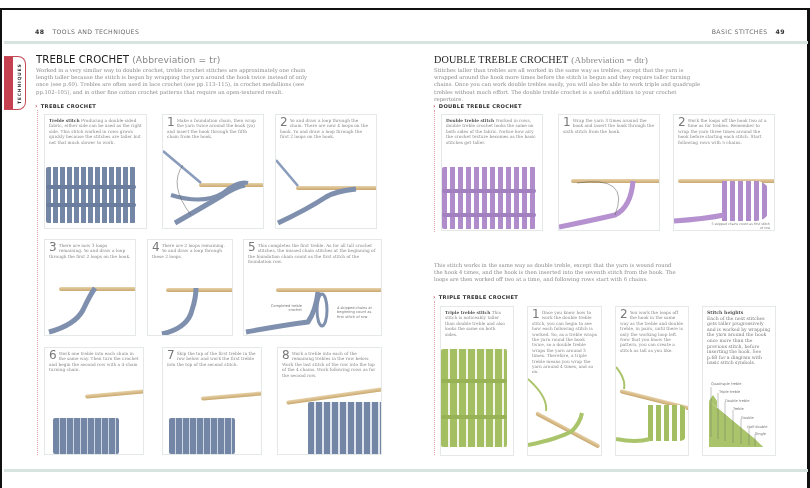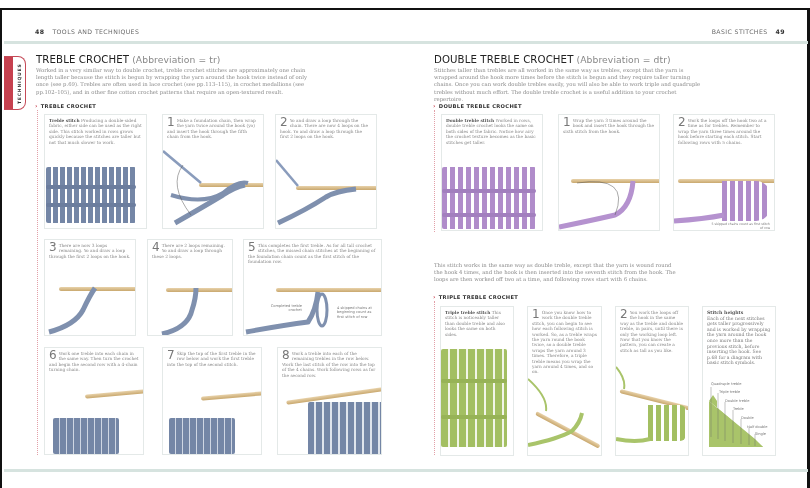--- a/index.html
+++ b/index.html
@@ -123,21 +123,21 @@
     <div class="hook" style="left:38px; top:46px; width:62px; transform:rotate(-5deg);"></div>
     <div class="swatch" style="left:6px; top:70px; width:66px; height:36px; background:repeating-linear-gradient(90deg,#7486a6 0 6px,#cfd6e3 6px 7px), #7f90ae;"></div>
   </div>
 
   <div class="card" style="left:275px; top:337px; width:105px; height:108px;">
     <div class="cap"><span class="num">8</span><span>Work a treble into each of the remaining trebles in the row below. Work the last stitch of the row into the top of the 4 chains. Work following rows as for the second row.</span></div>
     <div class="hook" style="left:8px; top:46px; width:97px; transform:rotate(-8deg);"></div>
     <div class="swatch" style="left:30px; top:54px; width:75px; height:54px; background:repeating-linear-gradient(90deg,#7486a6 0 6px,#dfe4ec 6px 8px), #7f90ae;"></div>
   </div>
 
-  <div class="h1" style="left:432px; top:44px;">
+  <div class="h1" style="left:432px; top:44px;font-family:Liberation Serif, serif;">
     <span>DOUBLE TREBLE CROCHET</span><span class="abbr">(Abbreviation = dtr)</span>
   </div>
   <p class="intro" style="left:432px; top:57px; width:272px;">Stitches taller than trebles are all worked in the same way as trebles, except that the yarn is wrapped around the hook more times before the stitch is begun and they require taller turning chains. Once you can work double trebles easily, you will also be able to work triple and quadruple trebles without much effort. The double treble crochet is a useful addition to your crochet repertoire.</p>
 
   <div class="sub" style="left:431px; top:92px;">
     <span class="arrow">›</span><span>DOUBLE TREBLE CROCHET</span>
   </div>
   <div class="dots" style="left:432px; top:100px; height:122px;"></div>
 
   <div class="card" style="left:439px; top:104px; width:102px; height:117px;">

